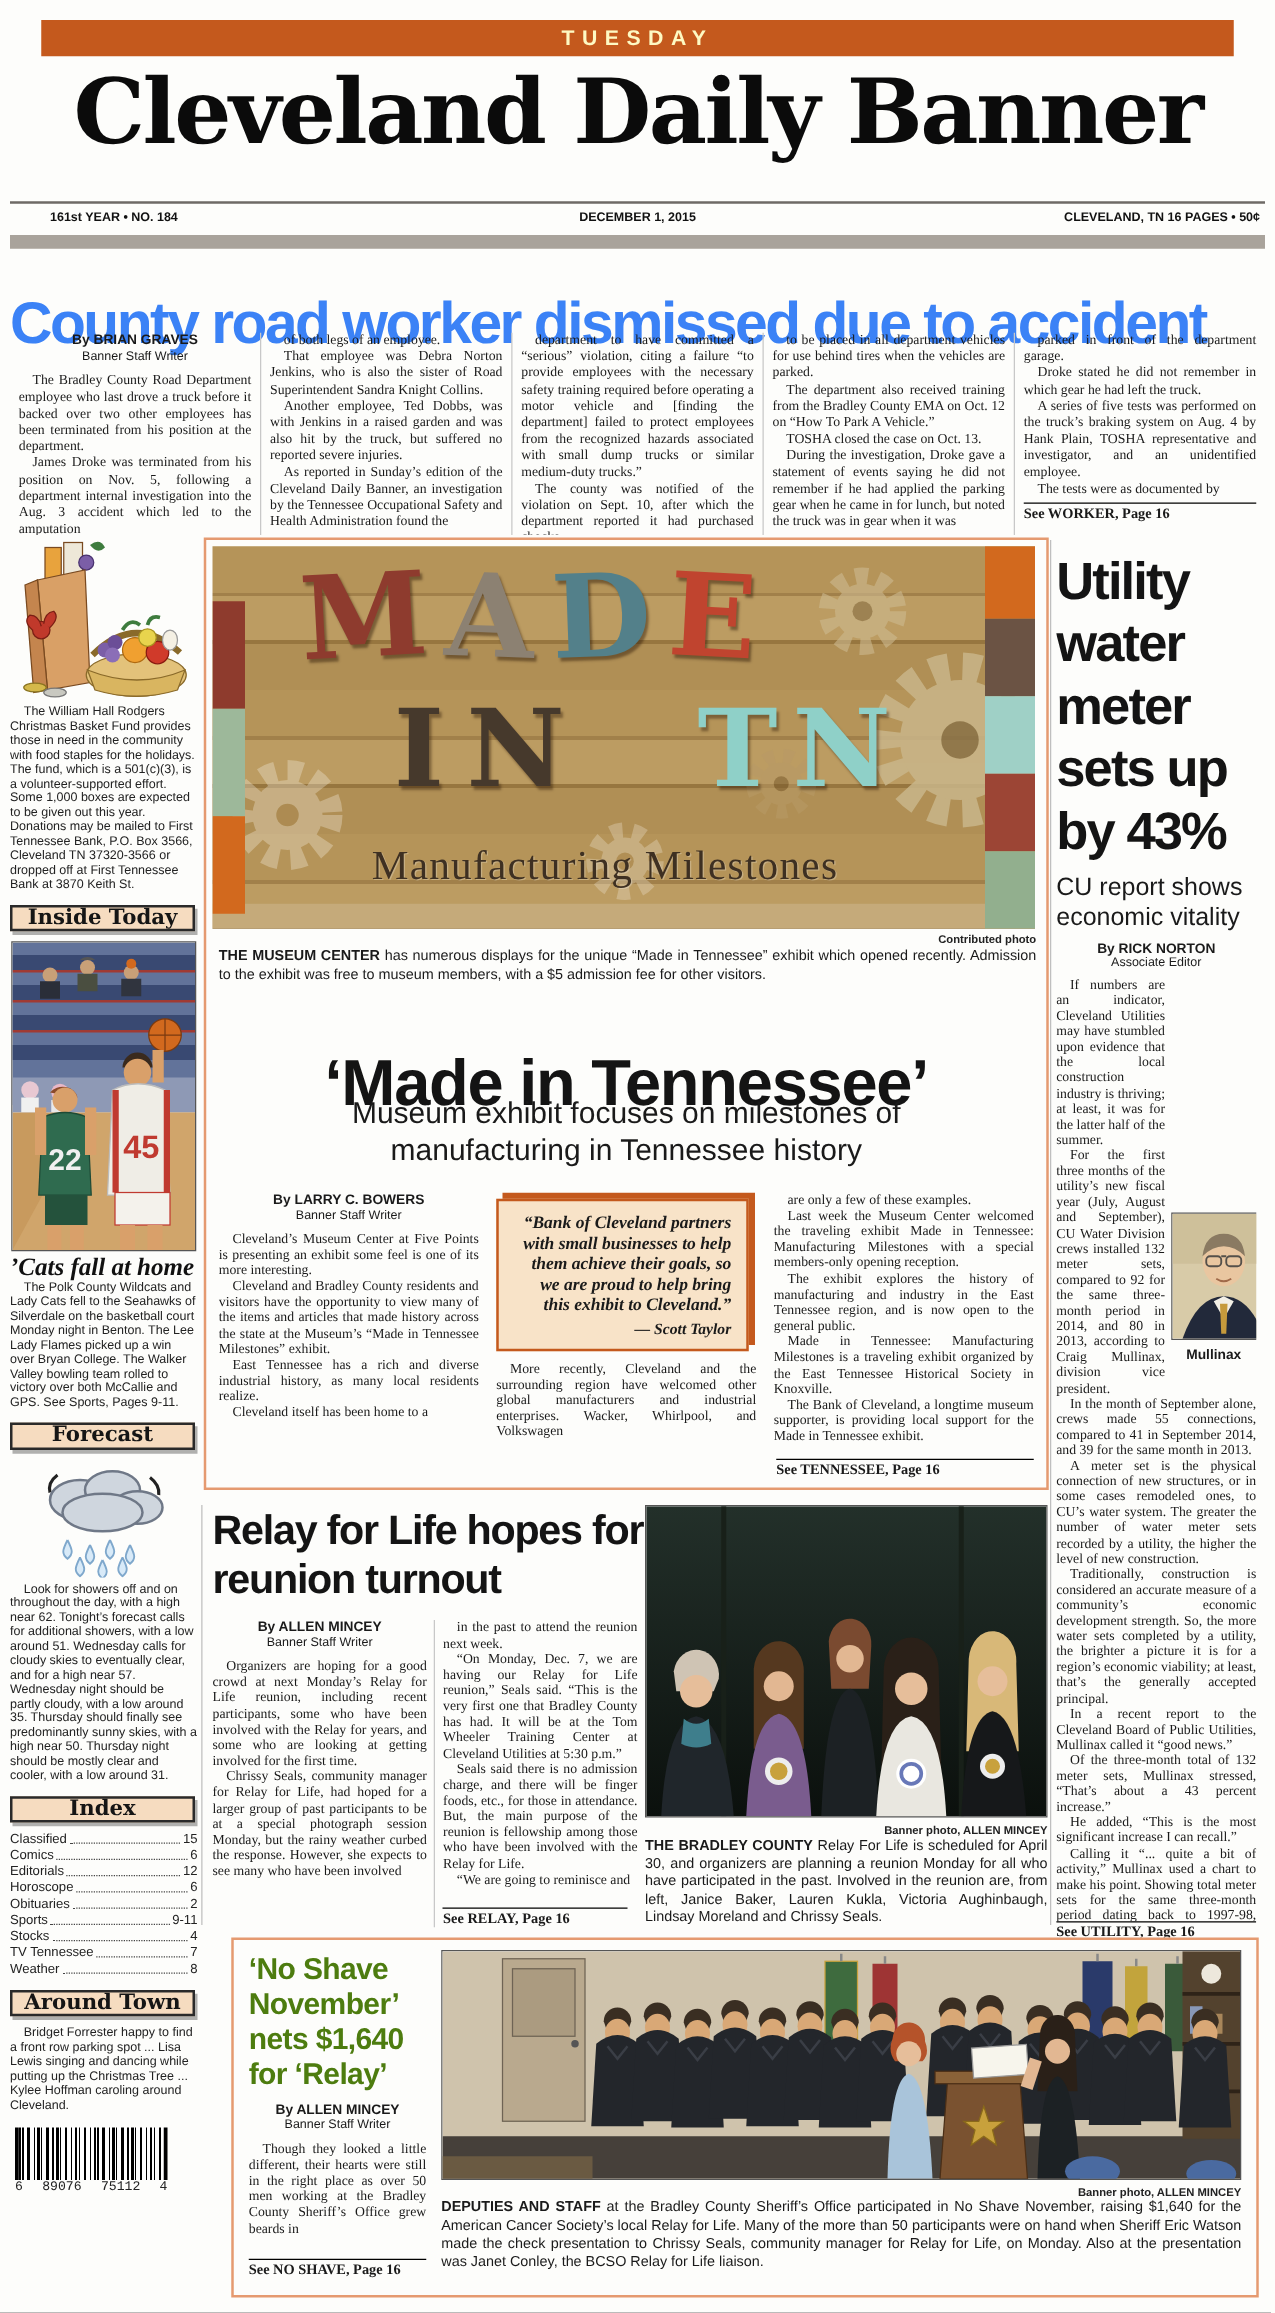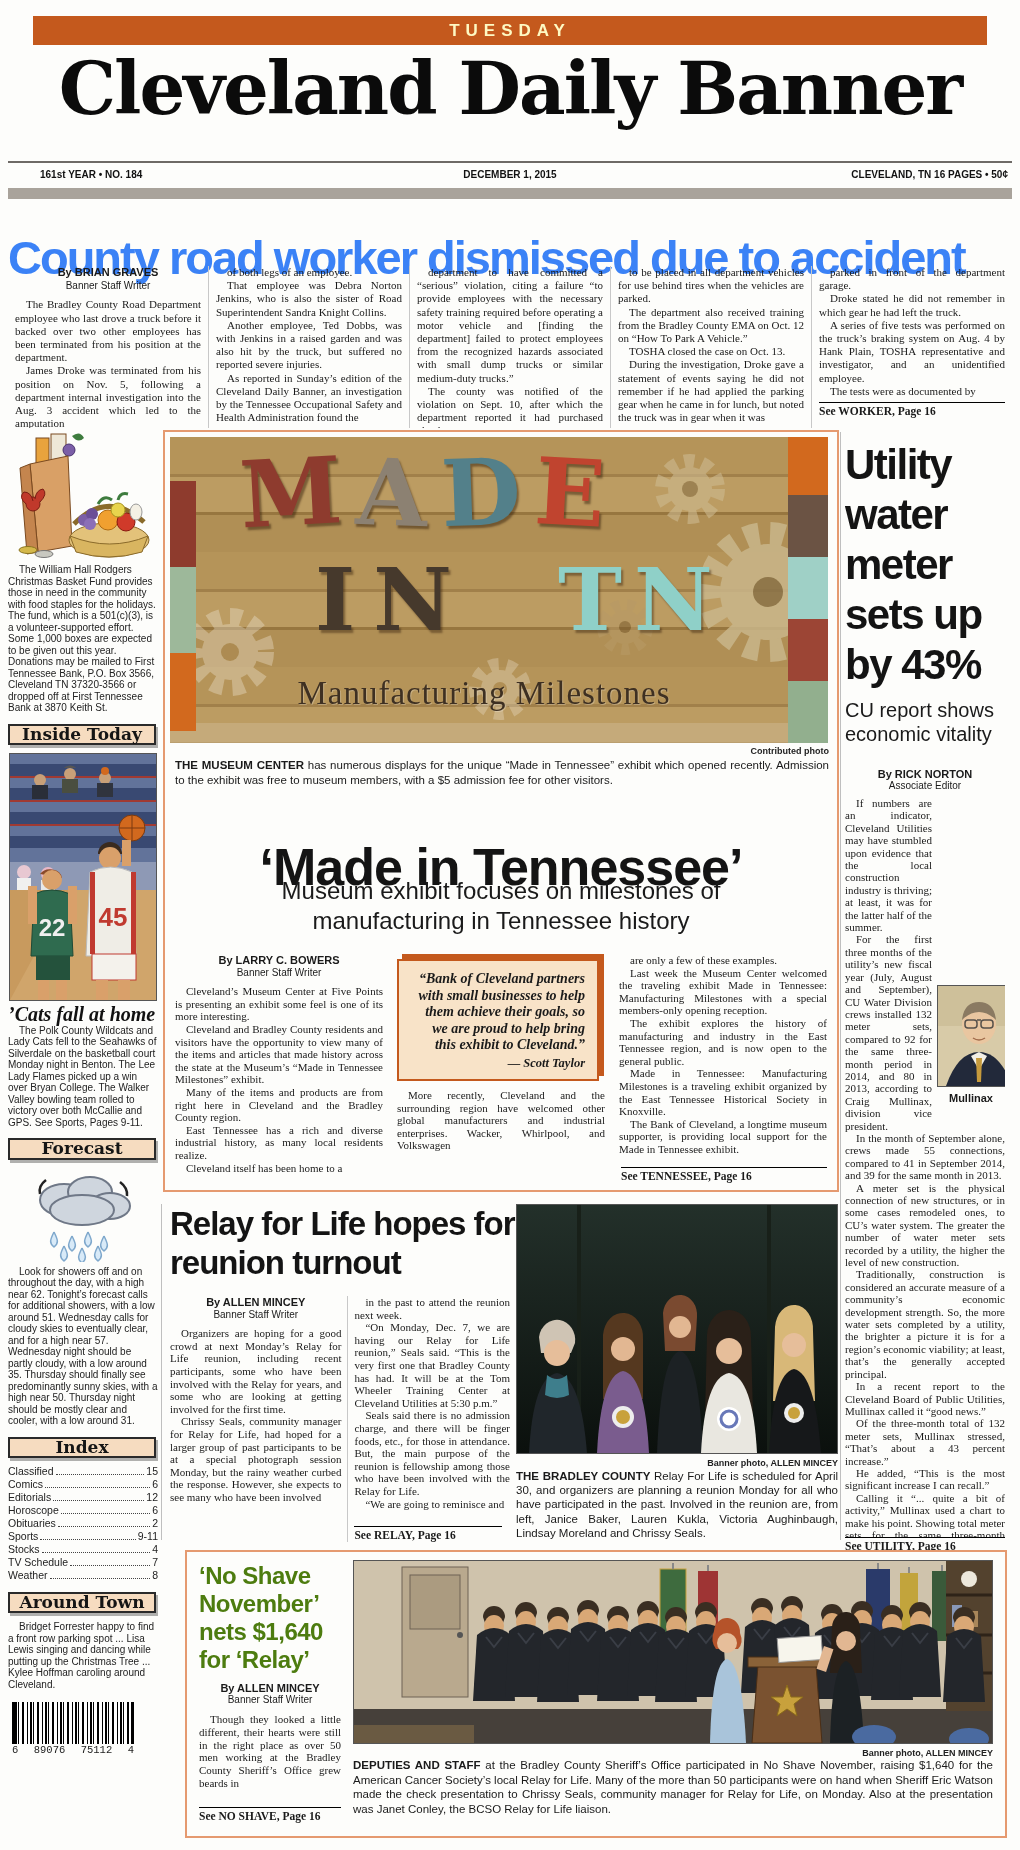--- a/index.html
+++ b/index.html
@@ -100,21 +100,21 @@
   .relay-col.c2{width:156px;border-left:1px solid #C8C8C8;padding-left:6px;position:relative;}
   .relay-jump{position:absolute;left:6px;bottom:0;width:148px;background:#FDFDFB;}
   .relay-photo-wrap{position:absolute;right:0;top:0;width:322px;}
   .relay-caption{font-family:"Liberation Sans",sans-serif;font-size:11.5px;line-height:14.2px;text-align:justify;margin-top:1px;}
 
   
   .utility{position:absolute;left:845px;top:440px;width:160px;height:1112px;overflow:hidden;}
   .utility-headline{font-family:"Liberation Sans",sans-serif;font-weight:bold;font-size:42px;
      line-height:50px;letter-spacing:-1.5px;color:#141414;}
   .utility-subhead{font-family:"Liberation Sans",sans-serif;font-size:20px;line-height:24px;margin-top:8px;color:#1A1A1A;}
-  .utility-byline{margin-top:22px;}
+  .utility-byline{margin-top:7px;}
   .utility-body{margin-top:4px;font-size:11px;line-height:12.4px;text-align:justify;}
   .mullinax-fig{float:right;width:68px;margin:188px 0 16px 5px;}
   .mullinax-cap{font-family:"Liberation Sans",sans-serif;font-weight:bold;font-size:11px;text-align:center;margin-top:1px;}
   .utility-jump{position:absolute;left:0;bottom:0;width:160px;background:#FDFDFB;}
 
   
   .noshave-box{position:absolute;left:185px;top:1550px;width:818px;height:284px;border:2px solid #E59A70;background:#FDFDFB;}
   .ns-left{position:absolute;left:12px;top:10px;width:142px;height:262px;}
   .ns-headline{font-family:"Liberation Sans",sans-serif;font-weight:bold;font-size:24px;line-height:28px;letter-spacing:-0.5px;color:#4d7c0f;}
   .ns-text{margin-top:8px;font-size:11px;line-height:12.8px;text-align:justify;}
@@ -325,21 +325,21 @@
           <span>Sports</span>
           <span class="idx-dots"></span>
           <span>9-11</span>
         </div>
       <div class="idx-row">
           <span>Stocks</span>
           <span class="idx-dots"></span>
           <span>4</span>
         </div>
       <div class="idx-row">
-          <span>TV Schedule</span>
+          <span>TV Tennessee</span>
           <span class="idx-dots"></span>
           <span>7</span>
         </div>
       <div class="idx-row">
           <span>Weather</span>
           <span class="idx-dots"></span>
           <span>8</span>
         </div>
     </div>
 
@@ -416,21 +416,20 @@
     <div class="tn-subhead">Museum exhibit focuses on milestones of manufacturing in Tennessee history</div>
     <div class="tn-cols">
       <div class="tn-col">
         <div class="byline">
           <span class="by-name">By LARRY C. BOWERS</span>
           <span class="by-role">Banner Staff Writer</span>
         </div>
         <div>
             <p class="para">Cleveland’s Museum Center at Five Points is presenting an exhibit some feel is one of its more interesting.</p>
             <p class="para">Cleveland and Bradley County residents and visitors have the opportunity to view many of the items and articles that made history across the state at the Museum’s “Made in Tennessee Milestones” exhibit.</p>
-            <p class="para">Many of the items and products are from right here in Cleveland and the Bradley County region.</p>
             <p class="para">East Tennessee has a rich and diverse industrial history, as many local residents realize.</p>
             <p class="para">Cleveland itself has been home to a</p>
           </div>
       </div>
       <div class="tn-col">
         <div class="quote-box">
           <div class="quote-text">“Bank of Cleveland partners with small businesses to help them achieve their goals, so we are proud to help bring this exhibit to Cleveland.”</div>
           <div class="quote-attr">— Scott Taylor</div>
         </div>
         <div>

